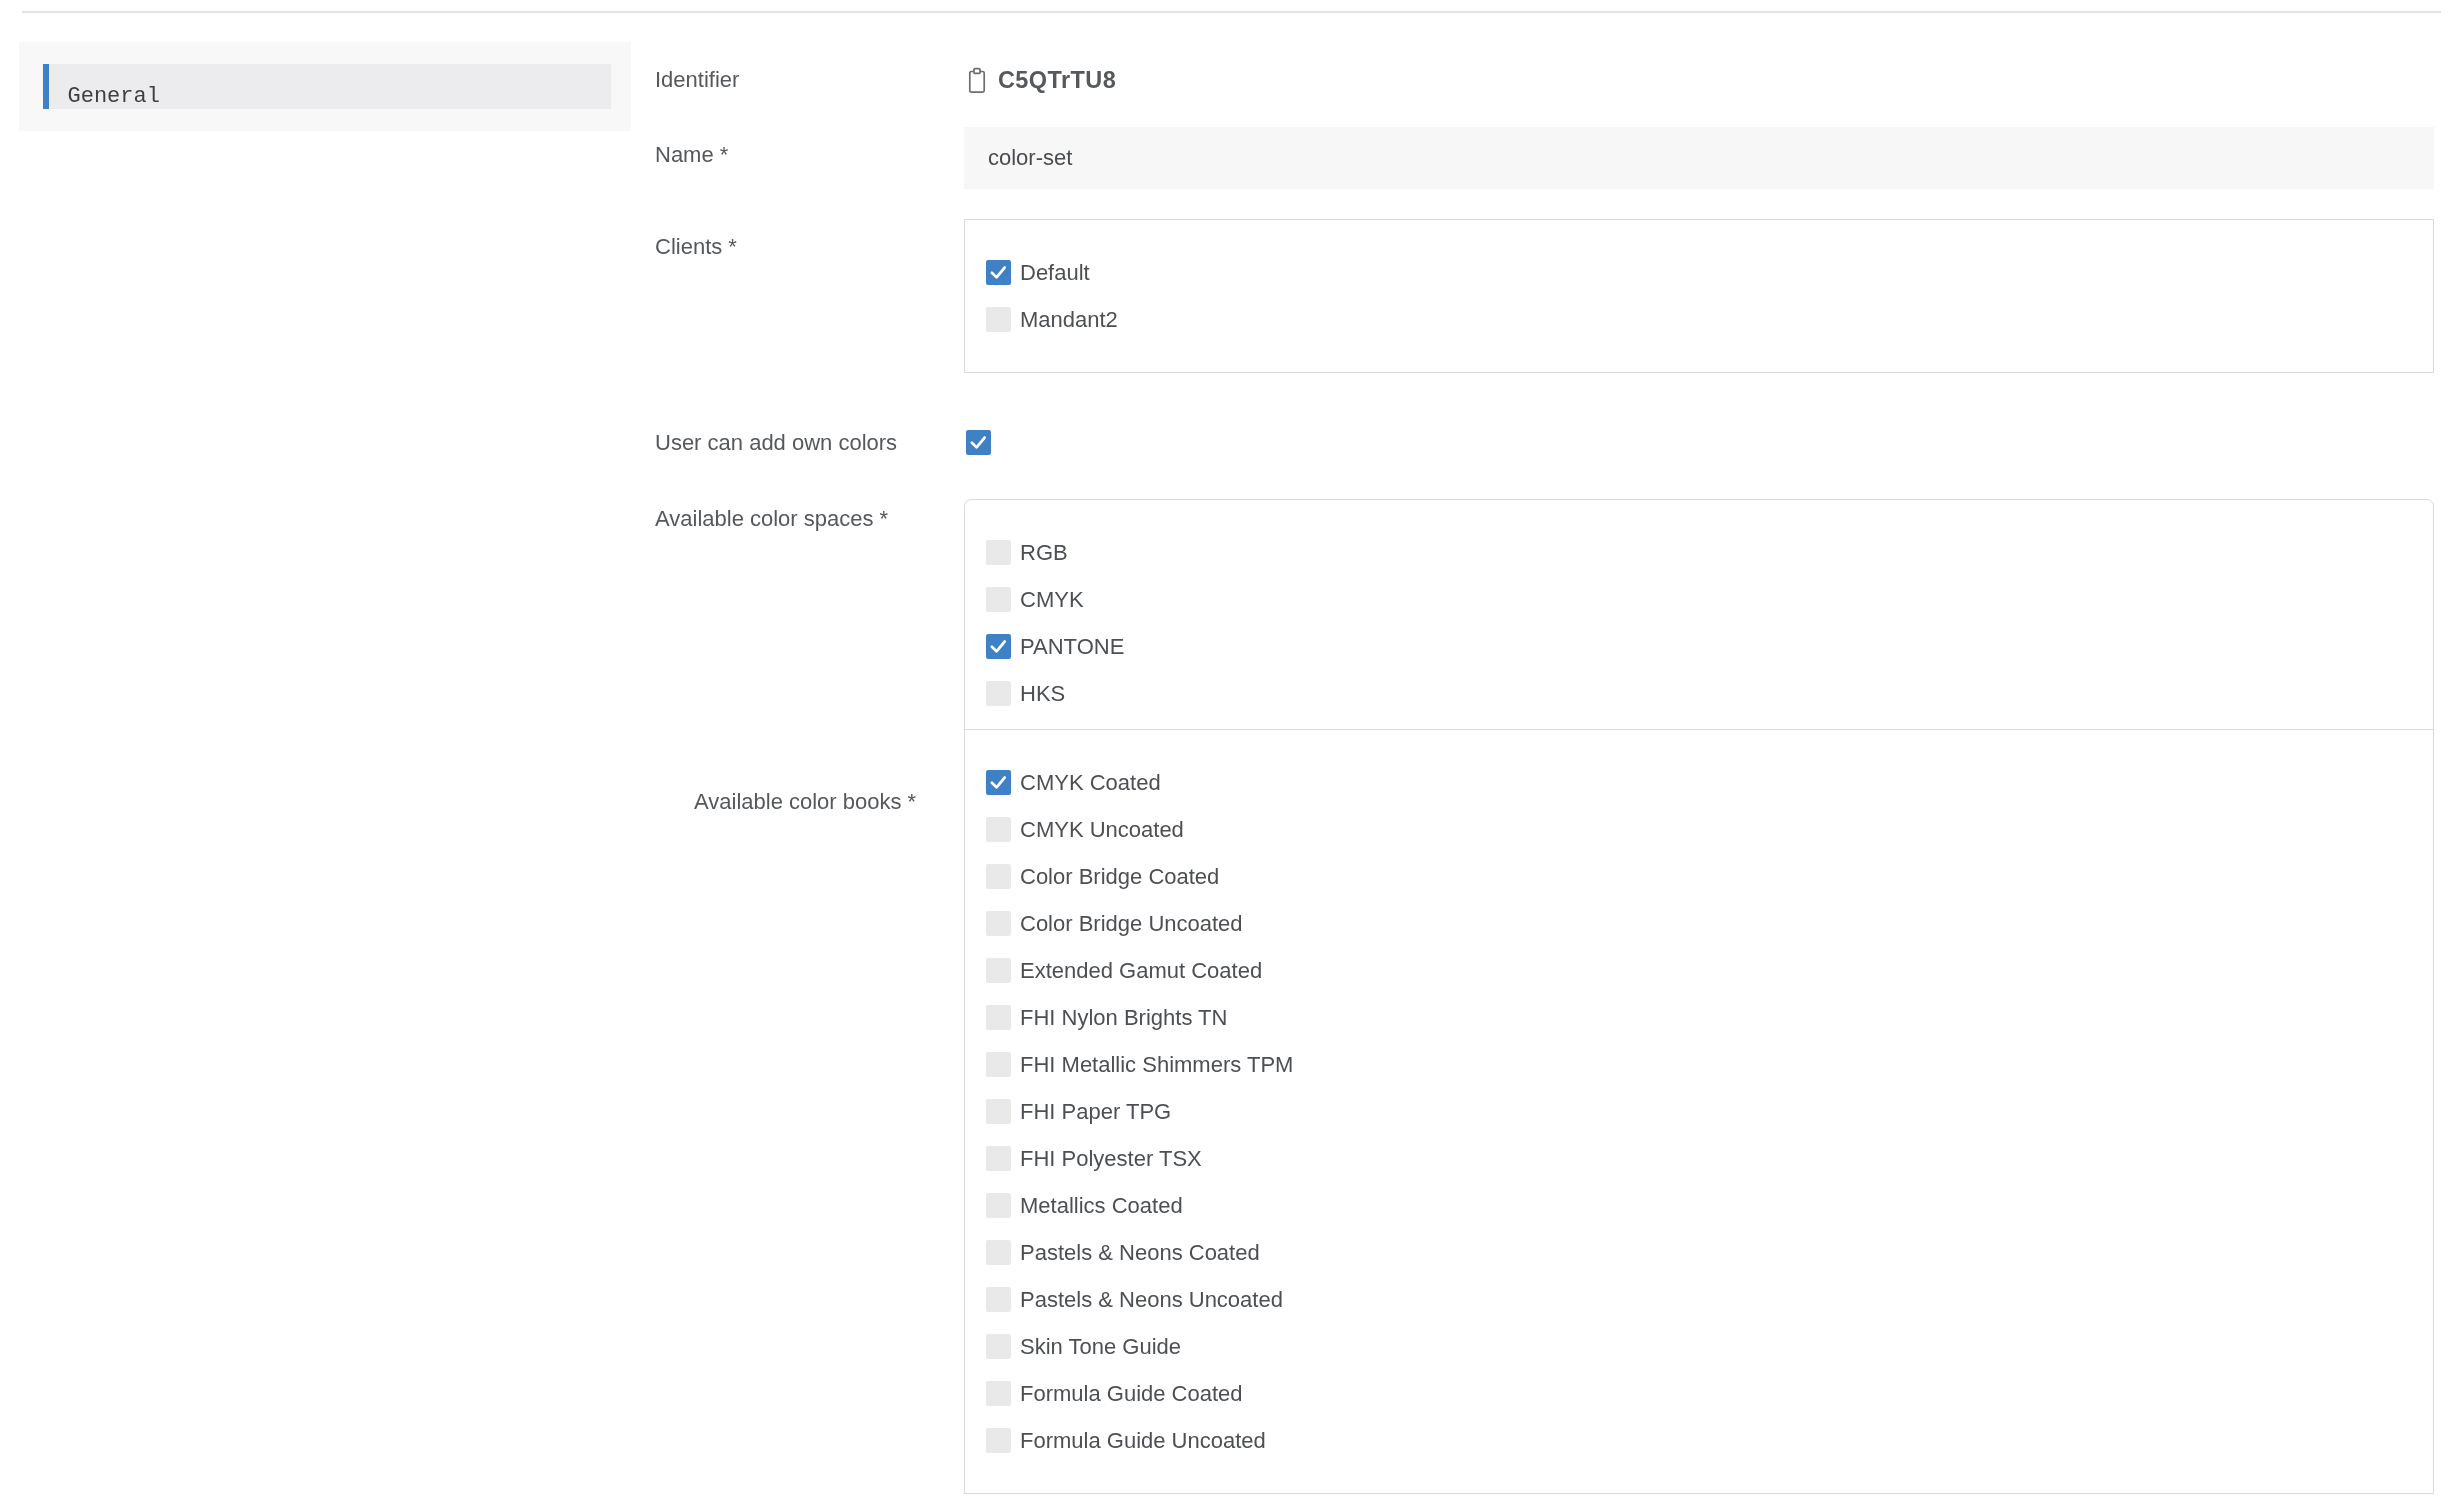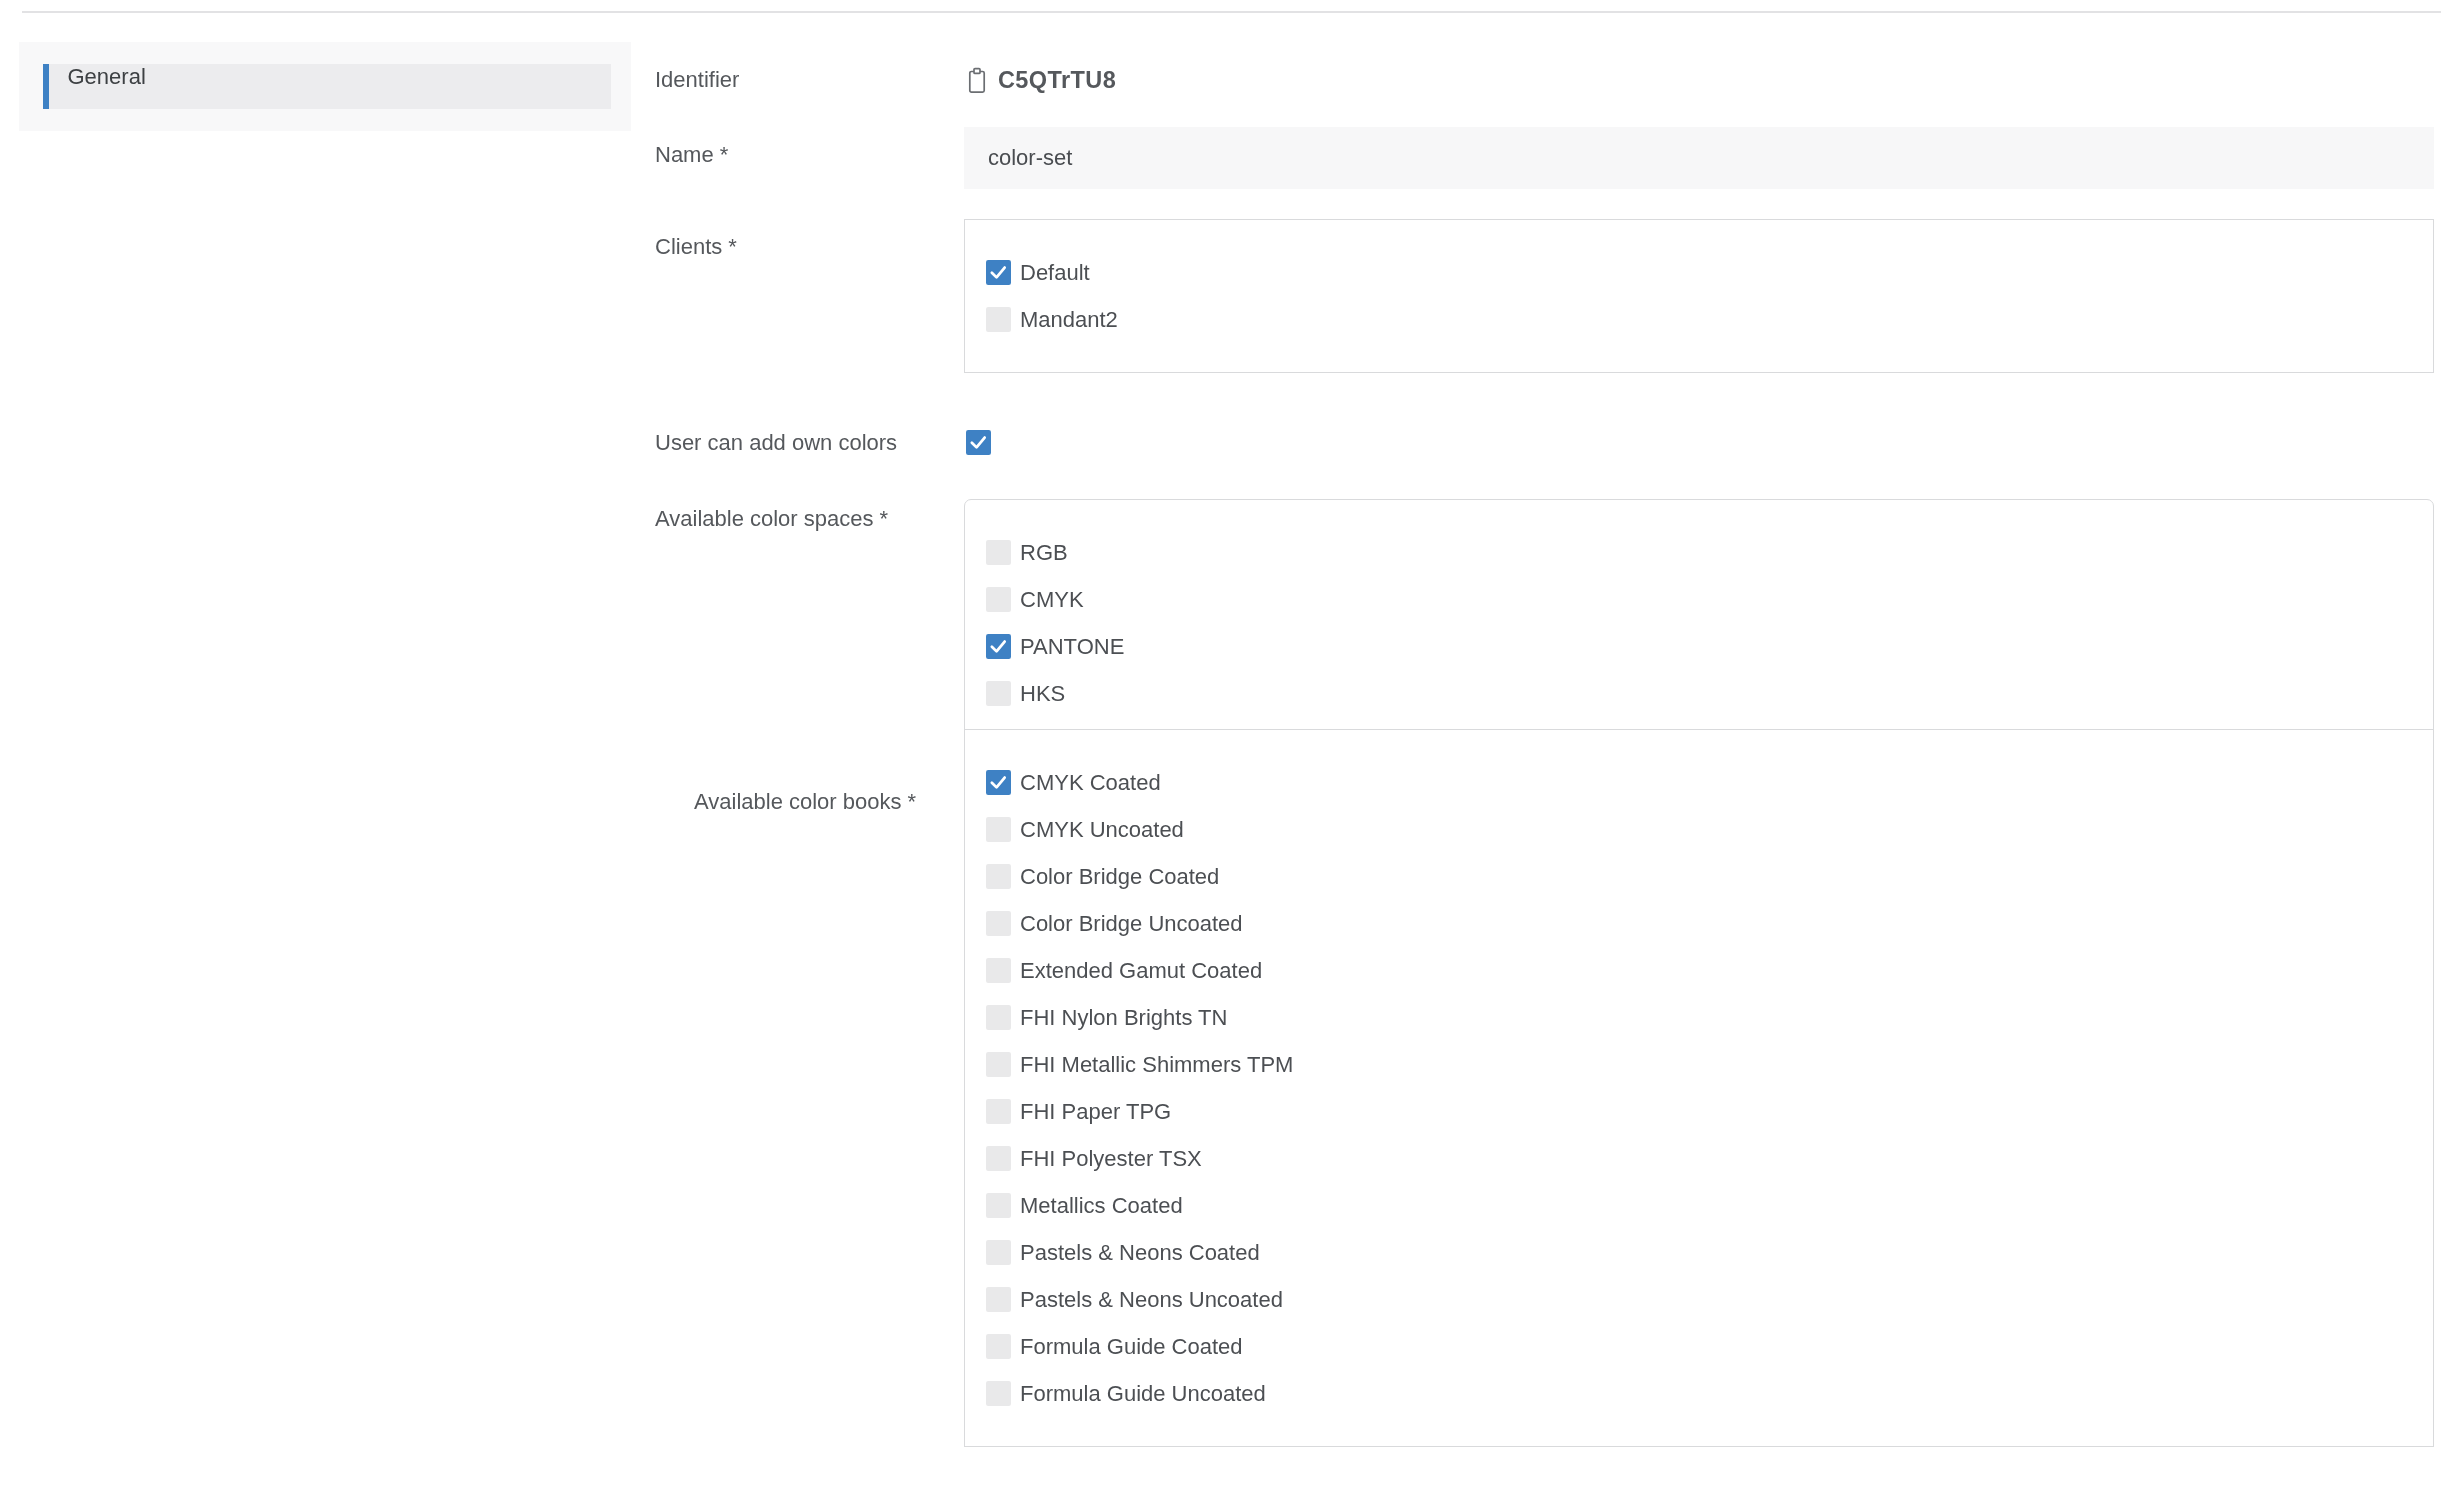--- a/index.html
+++ b/index.html
@@ -39,25 +39,26 @@
     left:19px; top:42px;
     width:612px; height:89px;
     background:var(--panel_bg);
   }
   .sidebar-item{
     position:absolute;
     left:23.5px; top:22px;
     width:568px; height:45px;
     background:var(--item_bg);
     border-left:6.6px solid var(--accent);
-    display:flex; align-items:flex-start;
+    display:flex; align-items:flex-end;
     padding-left:19px;
     font-size:22px;
     color:var(--item_text);
     cursor:pointer;
+    font-family:Liberation Mono, monospace;
   }
   
   .field-label{
     position:absolute;
     left:655px;
     font-size:22px;
     line-height:23.5px;
     color:var(--label_text);
     white-space:nowrap;
   }
@@ -246,20 +247,24 @@
     <div class="cb-row">
       <span class="cb" data-checked="false"></span>
       <span class="cb-label">Pastels &amp; Neons Coated</span>
     </div>
     <div class="cb-row">
       <span class="cb" data-checked="false"></span>
       <span class="cb-label">Pastels &amp; Neons Uncoated</span>
     </div>
     <div class="cb-row">
       <span class="cb" data-checked="false"></span>
+      <span class="cb-label">Skin Tone Guide</span>
+    </div>
+    <div class="cb-row">
+      <span class="cb" data-checked="false"></span>
       <span class="cb-label">Formula Guide Coated</span>
     </div>
     <div class="cb-row">
       <span class="cb" data-checked="false"></span>
       <span class="cb-label">Formula Guide Uncoated</span>
     </div>
   </div>
 
 </div>
 

